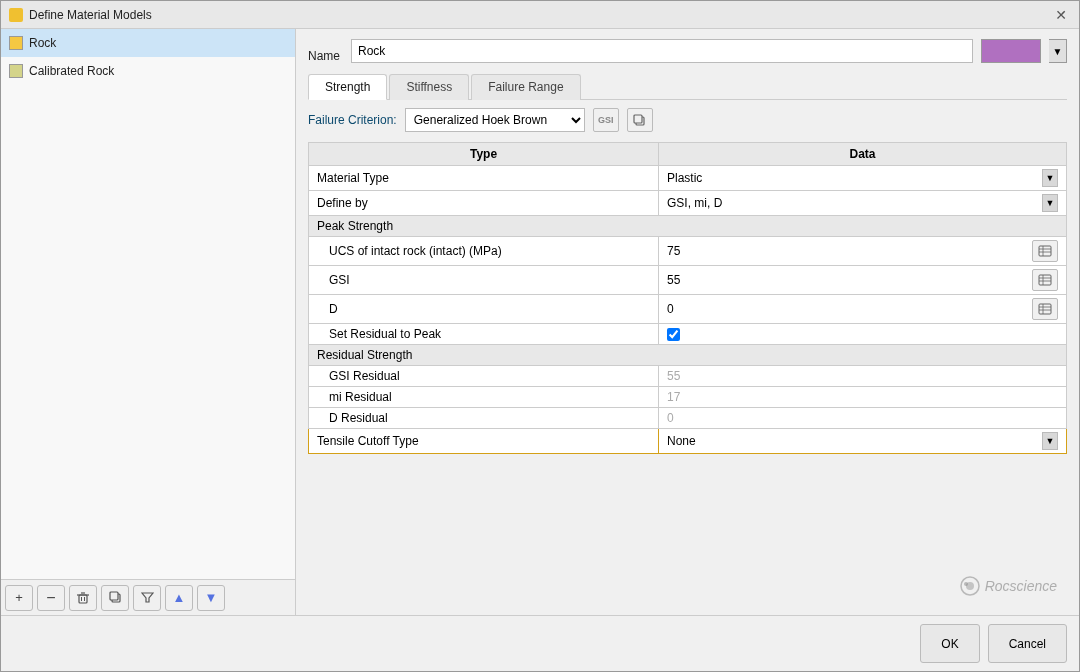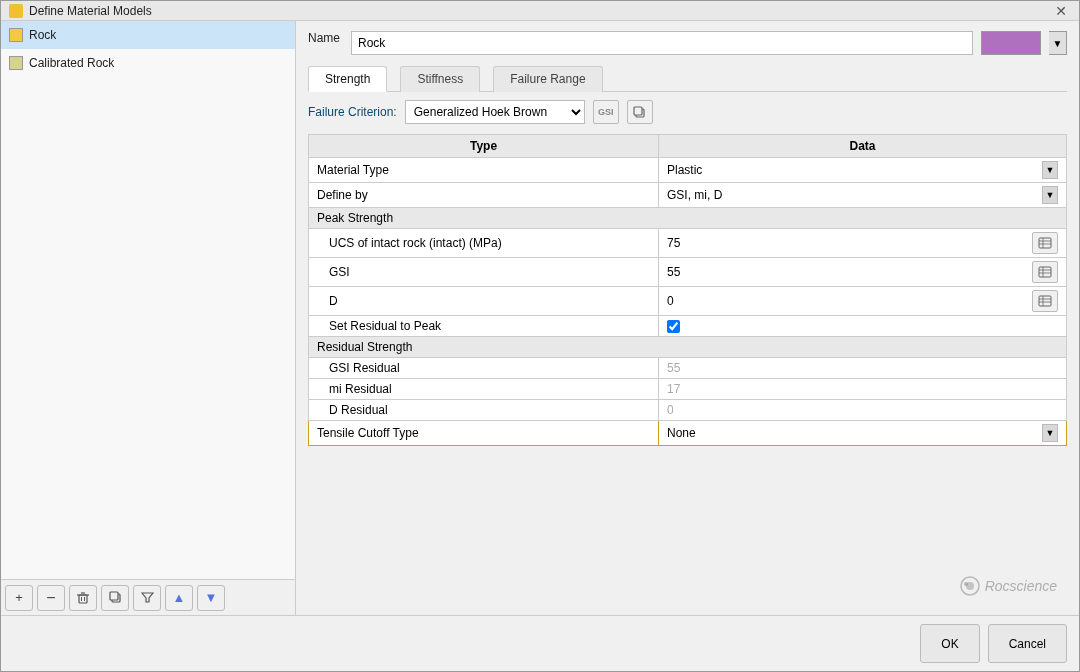--- a/index.html
+++ b/index.html
@@ -17,21 +17,21 @@
       height: 672px;
       background: #f0f0f0;
       border: 1px solid #999;
       box-shadow: 2px 2px 8px rgba(0,0,0,0.3);
       display: flex;
       flex-direction: column;
     }
     .title-bar {
       background: #e8e8e8;
       border-bottom: 1px solid #ccc;
-      height: 20px;
+      height: 28px;
       display: flex;
       align-items: center;
       justify-content: space-between;
       padding: 0 8px;
       flex-shrink: 0;
     }
     .title-bar-left {
       display: flex;
       align-items: center;
       gap: 6px;
@@ -126,21 +126,21 @@
     
     .right-panel {
       flex: 1;
       display: flex;
       flex-direction: column;
       padding: 10px 12px 10px 12px;
       overflow: hidden;
     }
     .name-row {
       display: flex;
-      align-items: flex-start;
+      align-items: flex-end;
       gap: 8px;
       margin-bottom: 10px;
     }
     .name-label {
       font-size: 12px;
       color: #222;
       min-width: 35px;
     }
     .name-input {
       flex: 1;
@@ -168,21 +168,21 @@
       display: flex;
       align-items: center;
       justify-content: center;
       font-size: 10px;
       flex-shrink: 0;
     }
 
     
     .tabs-row {
       display: flex;
-      gap: 11px;
+      gap: 0;
       margin-bottom: 8px;
       border-bottom: 1px solid #ccc;
     }
     .tab {
       padding: 5px 16px;
       border: 1px solid #ccc;
       border-bottom: none;
       background: #e8e8e8;
       cursor: pointer;
       font-size: 12px;

